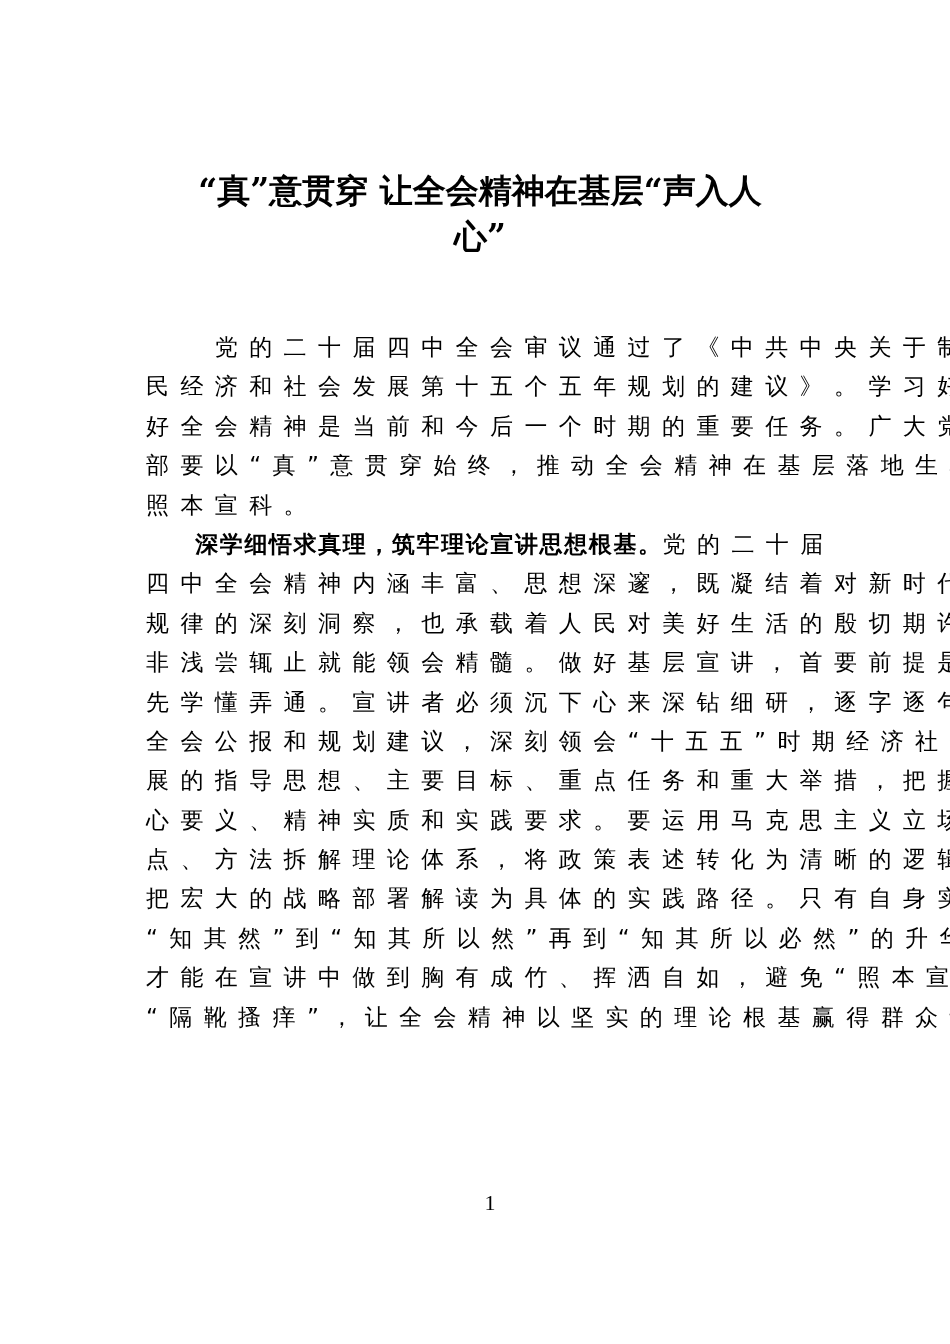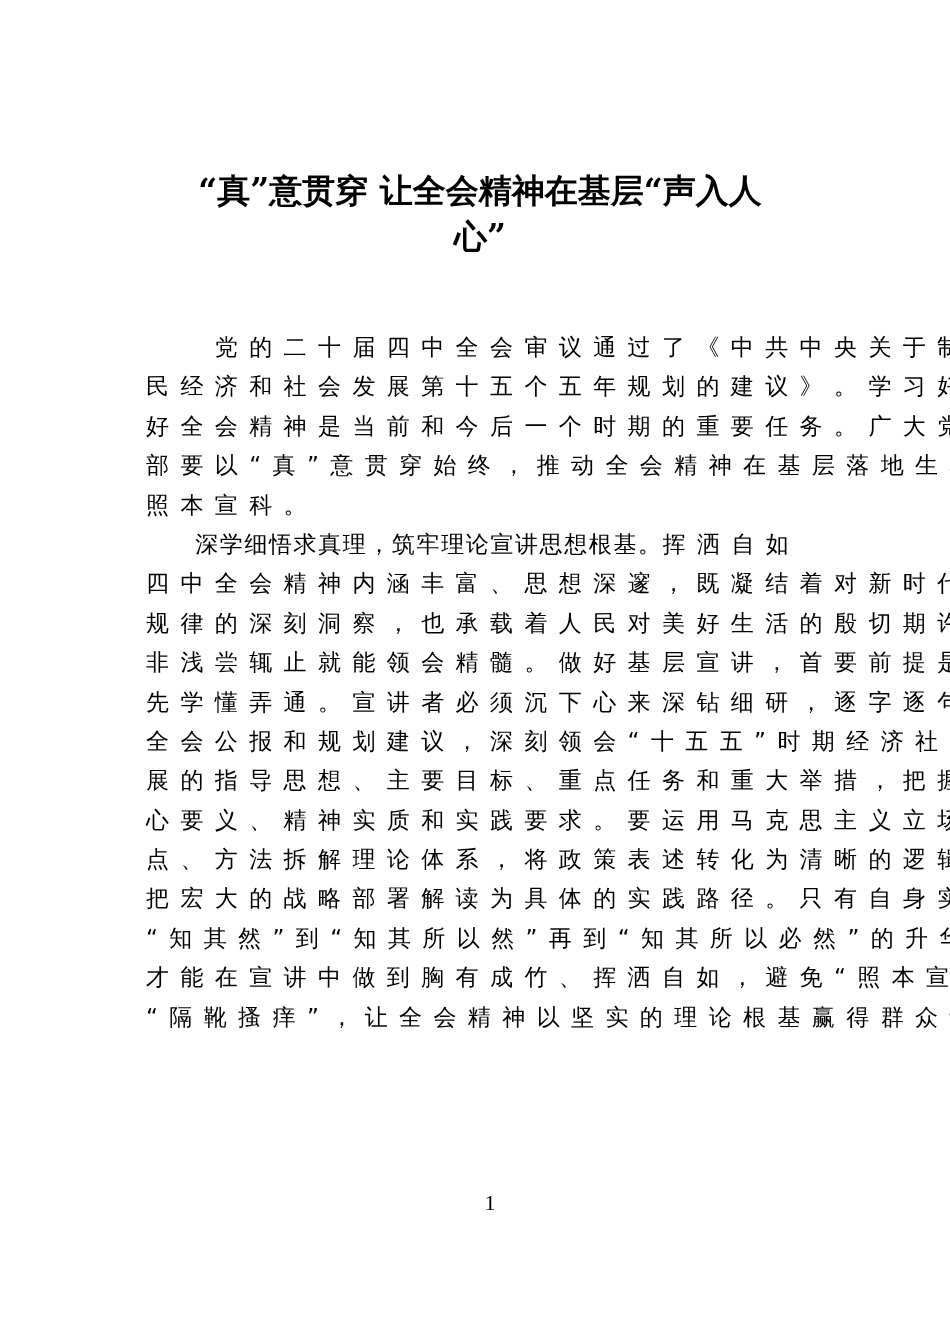--- a/index.html
+++ b/index.html
@@ -49,21 +49,21 @@
     .para {
       margin: 0;
       text-indent: 69px;
     }
     .line {
       display: block;
       white-space: nowrap;
       height: 39.4px;
     }
     .bold {
-      font-weight: normal;
+      font-weight: bold;
       letter-spacing: 1.6px;
     }
     .page-number {
       position: absolute;
       left: 440px;
       top: 1188px;
       width: 100px;
       text-align: center;
       font-family: "Liberation Serif", "DejaVu Serif", serif;
       font-size: 22px;
@@ -84,21 +84,21 @@
     <div class="para" style="text-indent:0">
       <span class="line">　　党的二十届四中全会审议通过了《中共中央关于制定国</span>
       <span class="line">民经济和社会发展第十五个五年规划的建议》。学习好贯彻</span>
       <span class="line">好全会精神是当前和今后一个时期的重要任务。广大党员干</span>
       <span class="line">部要以“真”意贯穿始终，推动全会精神在基层落地生根、</span>
       <span class="line">照本宣科。</span>
     </div>
 
     <div class="para" style="text-indent:0">
       <span class="line">
-        <span class="bold">　　深学细悟求真理，筑牢理论宣讲思想根基。</span><span>挥洒自如</span>
+        <span class="bold">　　深学细悟求真理，筑牢理论宣讲思想根基。</span><span>党的二十届</span>
       </span>
       <span class="line">四中全会精神内涵丰富、思想深邃，既凝结着对新时代发展</span>
       <span class="line">规律的深刻洞察，也承载着人民对美好生活的殷切期许，绝</span>
       <span class="line">非浅尝辄止就能领会精髓。做好基层宣讲，首要前提是自己</span>
       <span class="line">先学懂弄通。宣讲者必须沉下心来深钻细研，逐字逐句研读</span>
       <span class="line">全会公报和规划建议，深刻领会“十五五”时期经济社会发</span>
       <span class="line">展的指导思想、主要目标、重点任务和重大举措，把握其核</span>
       <span class="line">心要义、精神实质和实践要求。要运用马克思主义立场、观</span>
       <span class="line">点、方法拆解理论体系，将政策表述转化为清晰的逻辑框架</span>
       <span class="line">把宏大的战略部署解读为具体的实践路径。只有自身实现从</span>

